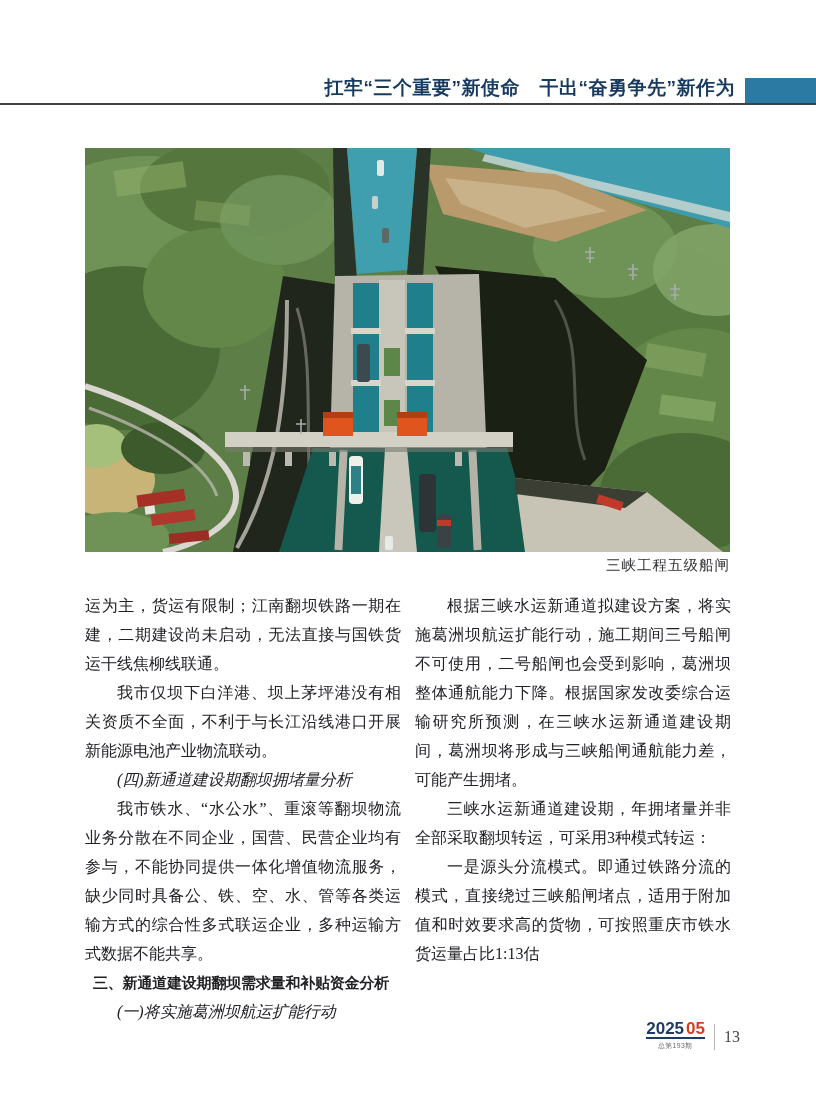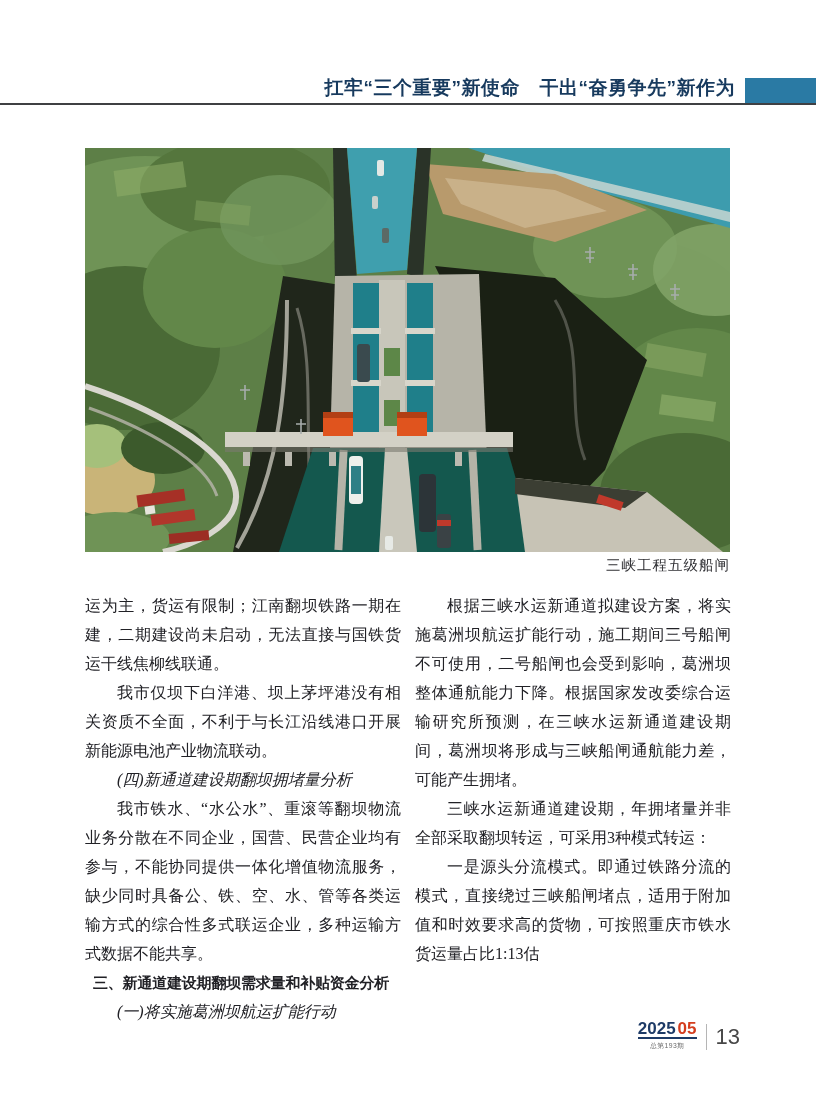--- a/index.html
+++ b/index.html
@@ -44,21 +44,21 @@
   .issue-block{display:flex;flex-direction:column;align-items:center;}
   .issue-line{font-family:"Liberation Sans", sans-serif;font-weight:bold;
               font-size:17px;line-height:14px;
               border-bottom:2px solid #1d3a66;padding-bottom:1px;text-align:right;}
   .issue-year{color:#1d3a66;}
   .issue-no{color:#d43d1e;margin-left:2px;}
   .issue-note{font-family:"Liberation Sans", sans-serif;font-size:8px;
               color:#6b6b6b;margin-top:1px;letter-spacing:.5px;
               transform:scale(.85);}
   .footer-divider{width:1px;height:26px;background:#b5b5b5;}
-  .page-number{font-family:Liberation Sans, sans-serif;font-size:22px;
+  .page-number{font-family:Liberation Serif, serif;font-size:16px;
                color:#474747;line-height:26px;}
 </style>
 </head>
 <body>
 
 <div class="page">
 
   <div class="masthead">
     <span class="slogan">扛牢“三个重要”新使命　干出“奋勇争先”新作为</span>
   </div>

